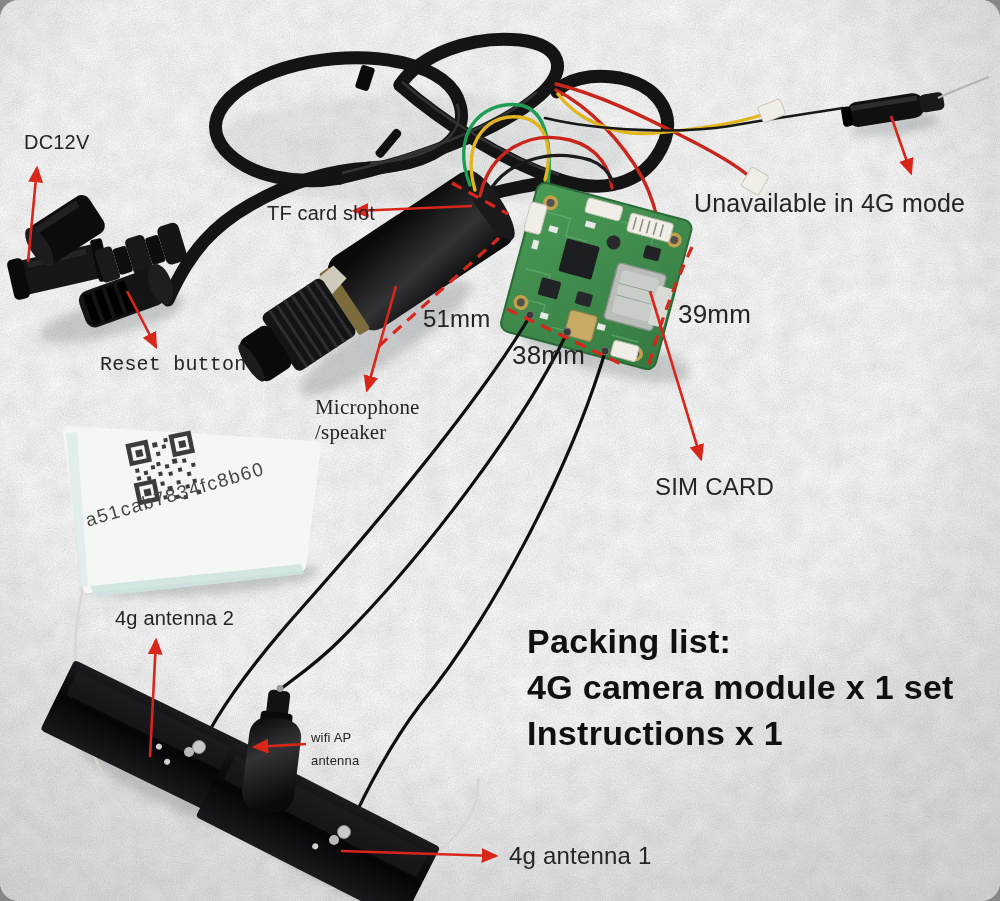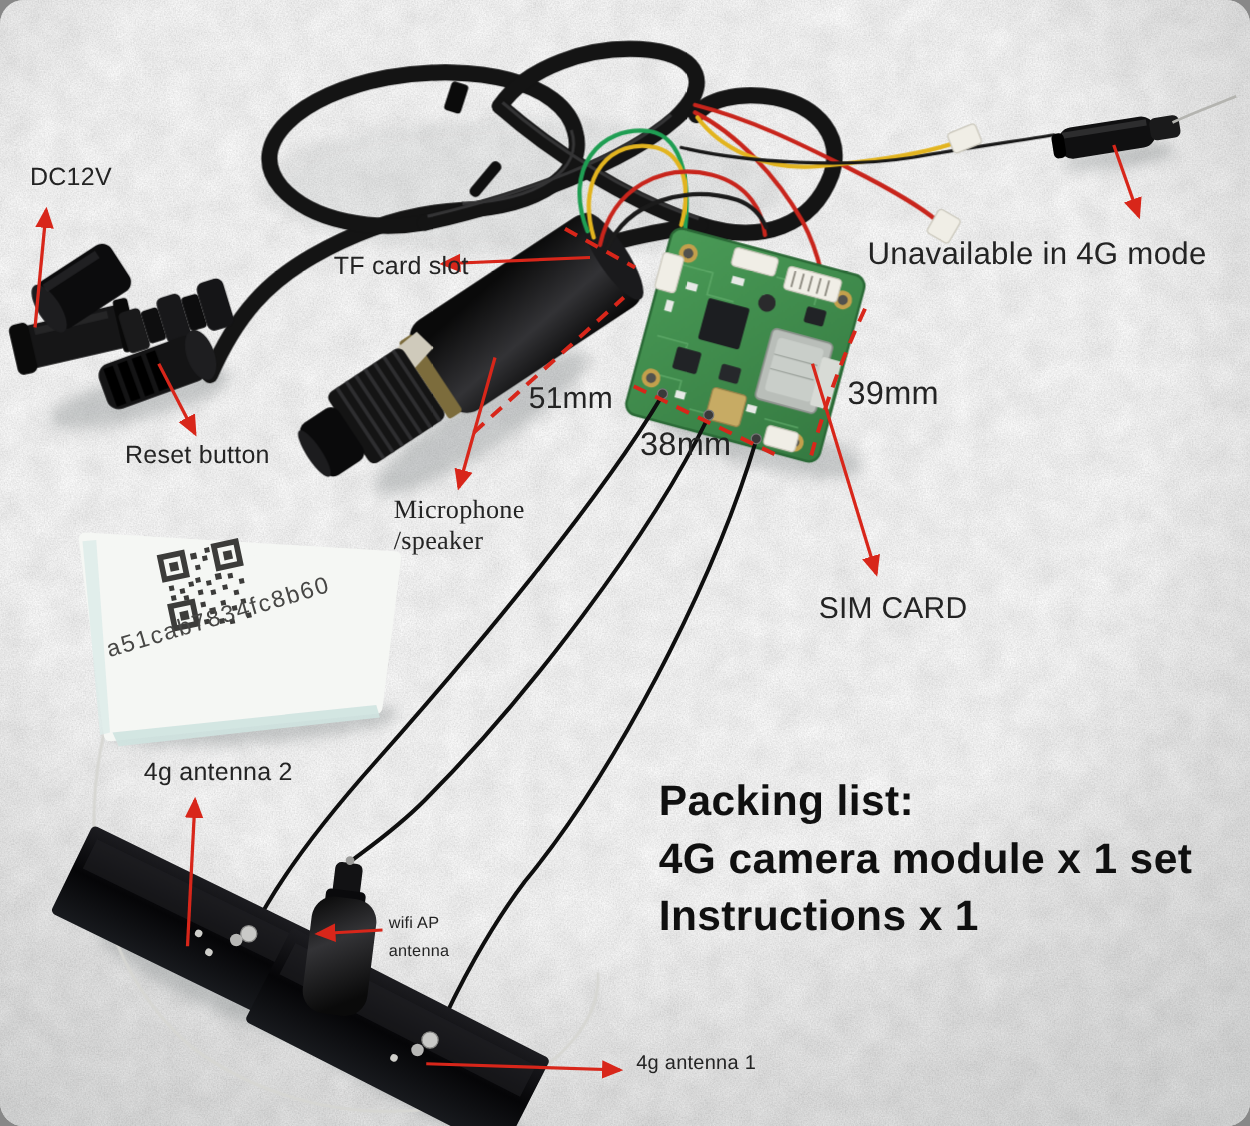--- a/index.html
+++ b/index.html
@@ -331,21 +331,21 @@
     <line x1="379" y1="346" x2="499" y2="238"></line>
     <line x1="507" y1="309" x2="621" y2="364"></line>
     <path d="M 692,247 C 672,290 658,330 648,368"></path>
   </g>
 </svg>
 
 <div class="lbl" style="left:24px;top:131px;font-size:20px;">DC12V</div>
 
 <div class="lbl" style="left:234px;top:202px;font-size:20px;margin-left:33px;">TF card slot</div>
 
-<div class="lbl" style="left:100px;top:353px;font-size:20px;">Reset button</div>
+<div class="lbl" style="left:100px;top:353px;font-size:20px;font-family:Liberation Mono, monospace;">Reset button</div>
 
 <div class="lbl" style="left:315px;top:395px;font-size:21px;line-height:25px;font-family:Liberation Serif, serif;">
   <span class="ln">Microphone</span>
   <span class="ln">/speaker</span>
 </div>
 
 <div class="lbl" style="left:694px;top:189px;font-size:25px;">Unavailable in 4G mode</div>
 
 <div class="lbl dim" style="left:423px;top:305px;font-size:24px;">51mm</div>
 
@@ -357,21 +357,21 @@
 
 <div class="qrtext">a51cab7834fc8b60</div>
 
 <div class="lbl" style="left:115px;top:607px;font-size:20px;">4g antenna 2</div>
 
 <div class="lbl" style="left:311px;top:726px;font-size:13px;line-height:23px;">
   <span class="ln">wifi AP</span>
   <span class="ln">antenna</span>
 </div>
 
-<div class="lbl" style="left:509px;top:842px;font-size:16px;">4g antenna 1</div>
+<div class="lbl" style="left:509px;top:842px;font-size:24px;">4g antenna 1</div>
 
 <div class="pack">
   <div>Packing list:</div>
   <div>4G camera module x 1 set</div>
   <div>Instructions x 1</div>
 </div>
 
 </div>
 
 </body></html>

